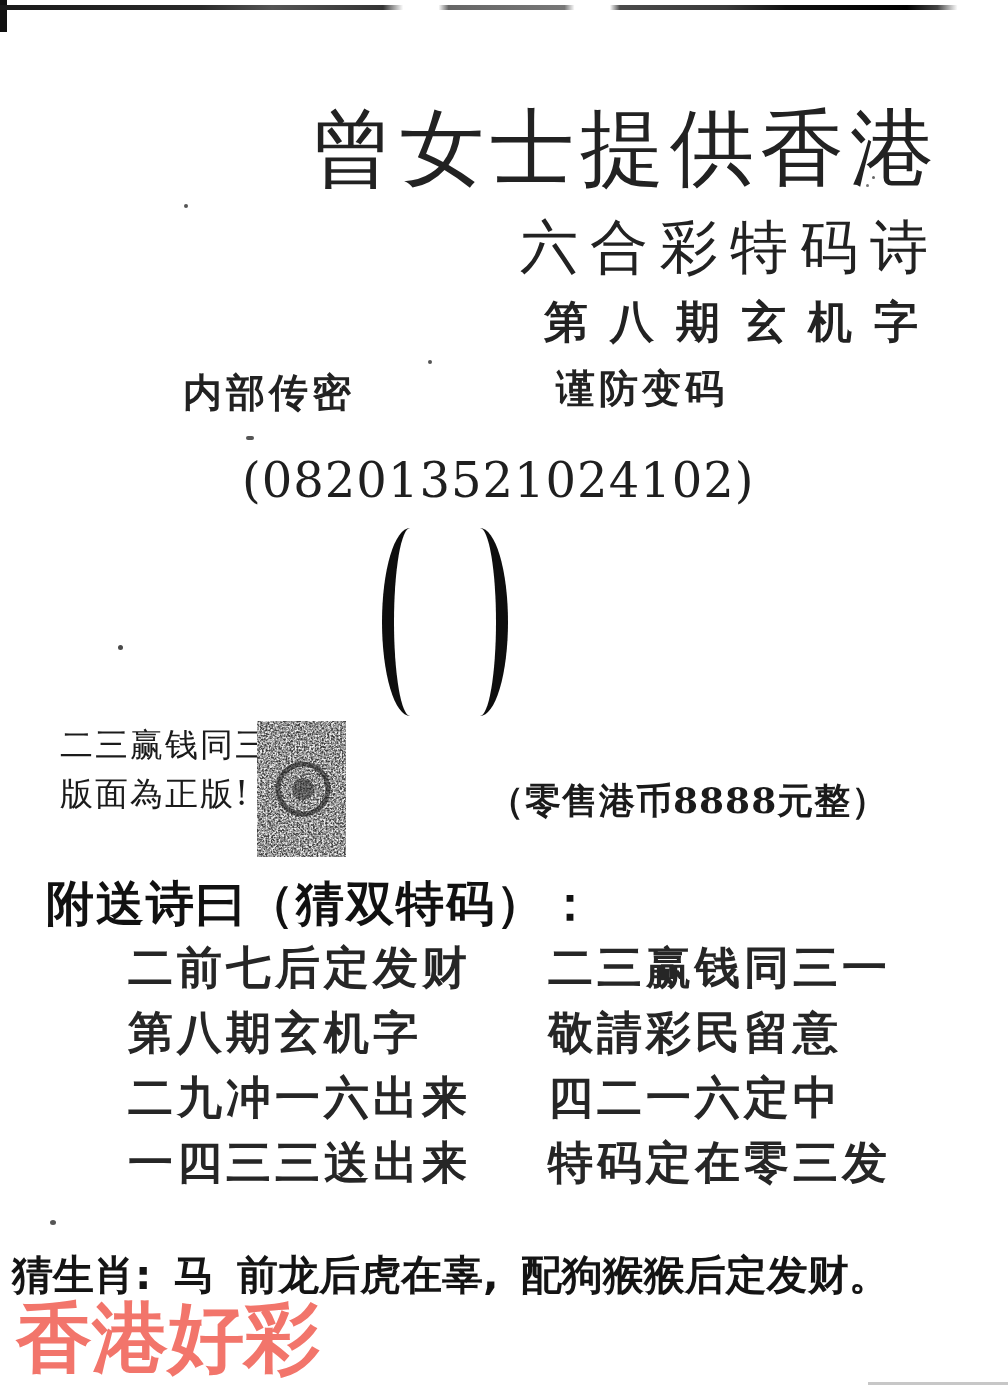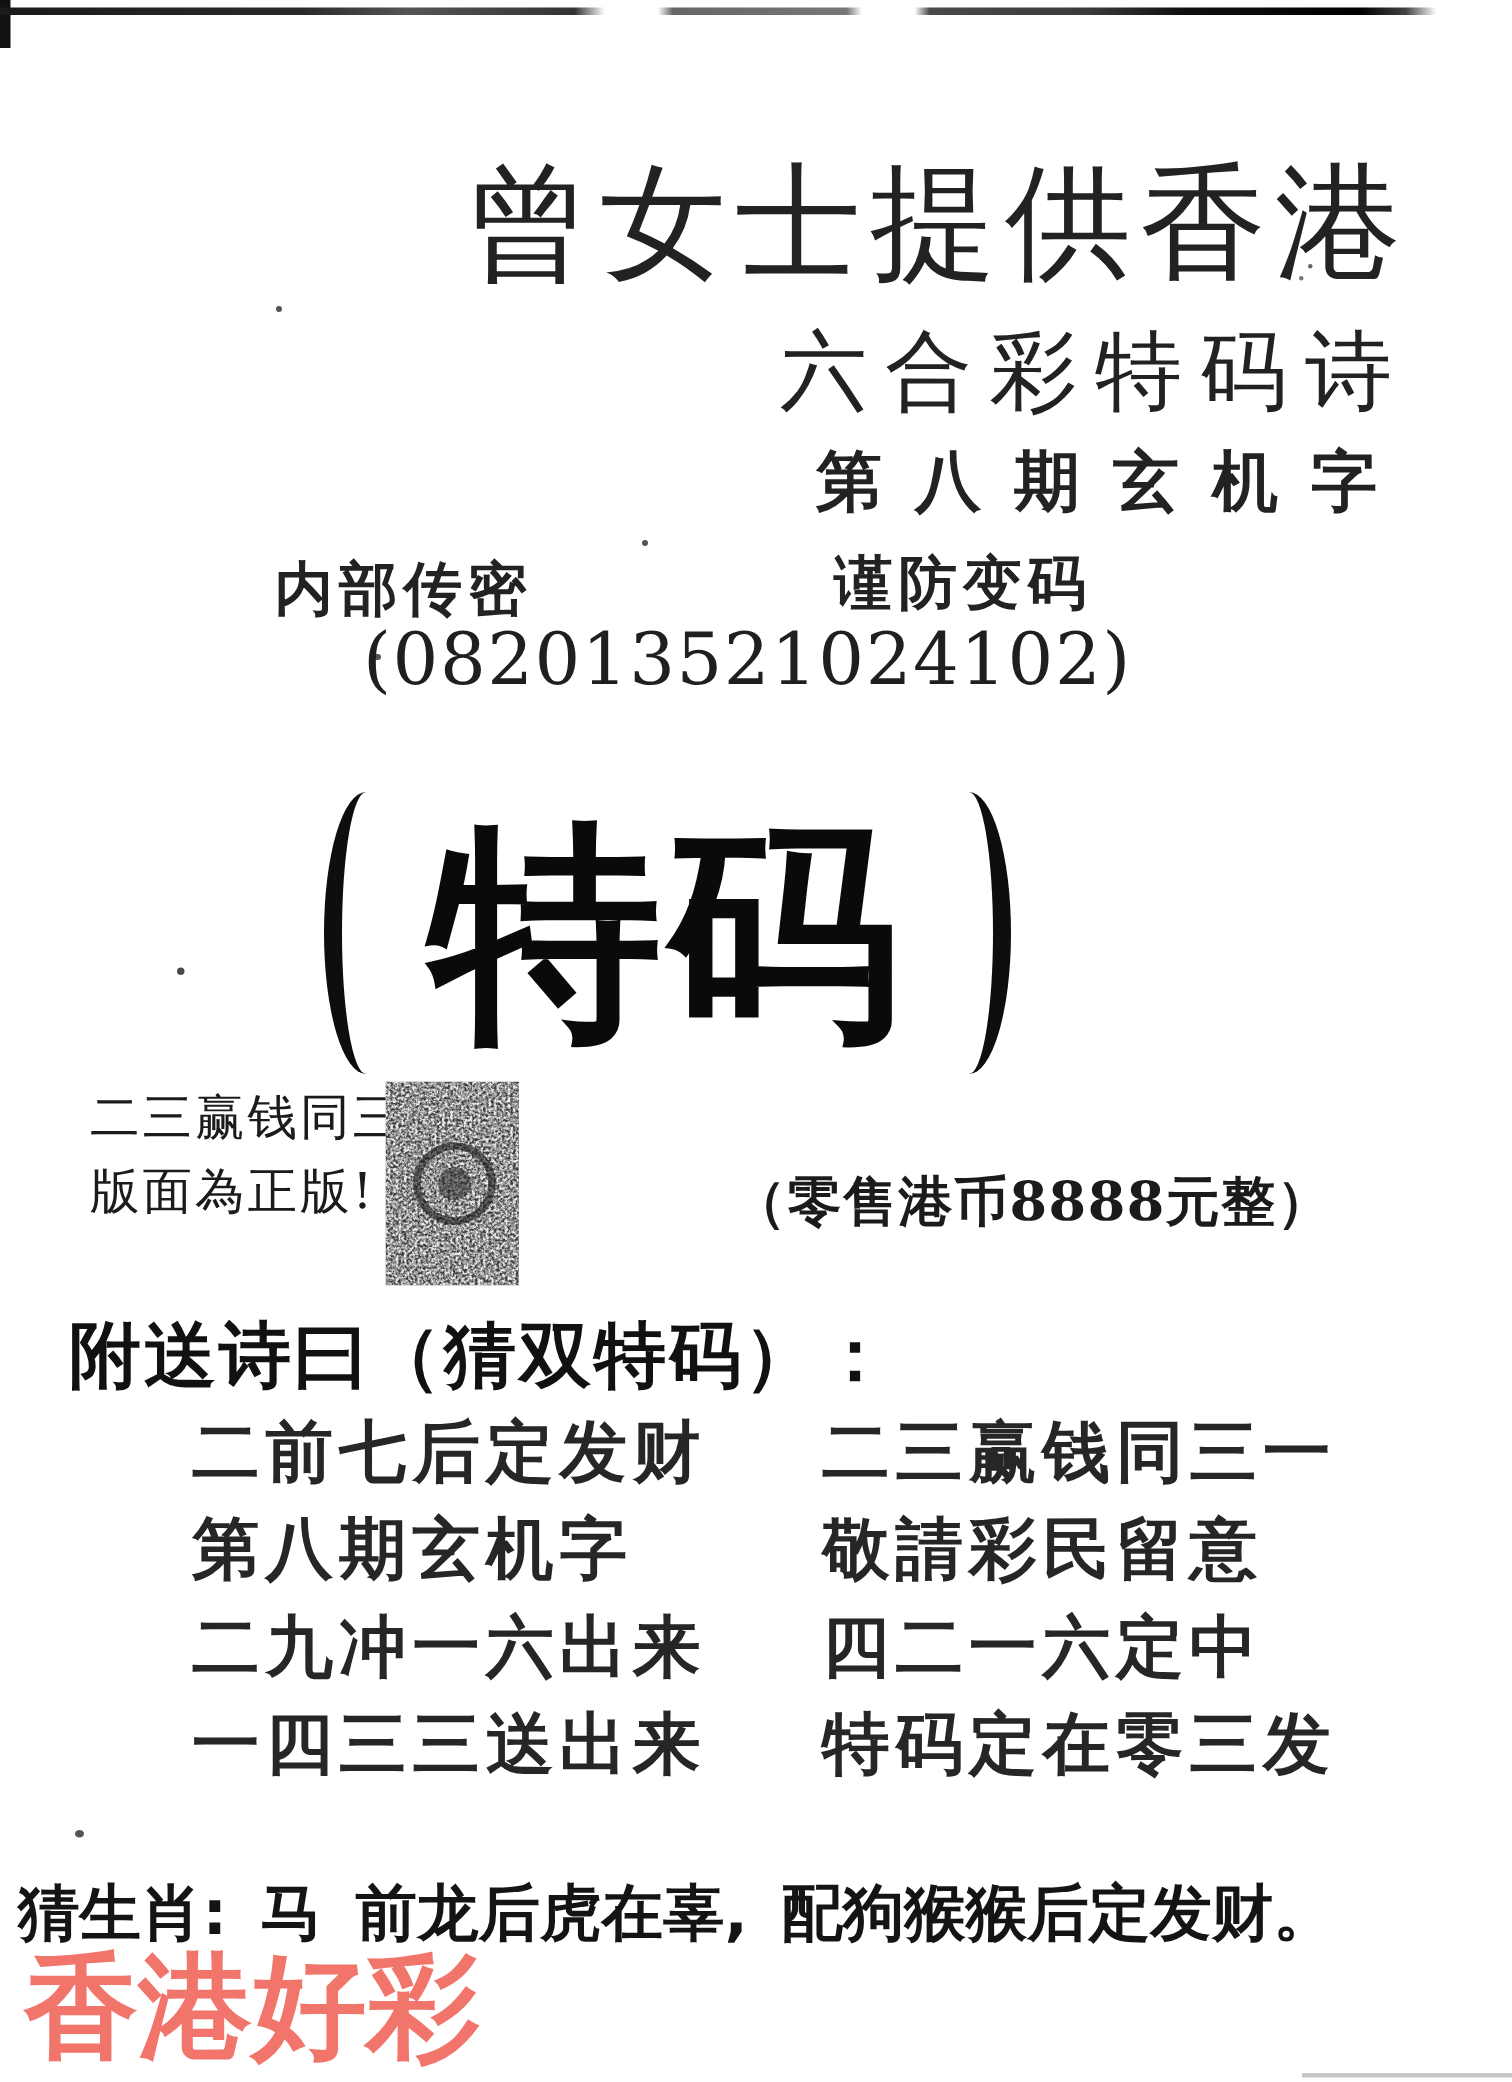--- a/index.html
+++ b/index.html
@@ -28,21 +28,21 @@
 
   
   .title-wrap { top:98px; left:0; width:940px; text-align:right; color:#222; }
   .title1 { font-size:84px; letter-spacing:6px; line-height:1.2; font-family:"DejaVu Serif", serif; }
   .title2 { font-size:58px; letter-spacing:12px; line-height:1.2; margin-top:14px; font-family:"DejaVu Serif", serif; }
   .title3 { font-size:44px; letter-spacing:22px; line-height:1.2; margin-top:14px; font-weight:bold; font-family:"DejaVu Serif", serif; }
 
   .label-inner { top:366px; left:183px; font-size:39px; letter-spacing:4px; font-weight:600; color:#222; }
   .label-guard { top:362px; left:556px; font-size:39px; letter-spacing:4px; font-weight:600; color:#222; }
 
-  .serial { top:412px; left:242px; font-size:48px; color:#1f1f1f; font-family:"DejaVu Serif", serif; letter-spacing:1px; }
+  .serial { top:452px; left:242px; font-size:48px; color:#1f1f1f; font-family:"DejaVu Serif", serif; letter-spacing:1px; }
 
   
   .special-row { top:526px; left:205px; width:480px; height:192px;
     display:flex; align-items:center; justify-content:center; gap:14px; }
   .sp-paren-open  { width:44px; height:188px; border-left:12px solid #0e0e0e; border-radius:50% / 50%; }
   .sp-paren-close { width:44px; height:188px; border-right:12px solid #0e0e0e; border-radius:50% / 50%; } 
   .special-text { font-size:155px; font-weight:bold; letter-spacing:4px; color:#0a0a0a;
     line-height:1.1; font-family:"DejaVu Serif", serif; }
 
   
@@ -83,21 +83,20 @@
   <div class="title3">第八期玄机字</div>
 </div>
 
 <div class="abs label-inner">内部传密</div>
 <div class="abs label-guard">谨防变码</div>
 
 <div class="abs serial">(082013521024102)</div>
 
 <div class="abs special-row">
   <div class="sp-paren-open"></div>
-  <div class="special-text">特码</div>
   <div class="sp-paren-close"></div>
 </div>
 
 <div class="abs notice">
   <div>二三赢钱同三一</div>
   <div>版面為正版!</div>
 </div>
 
 <div class="abs stamp">
   <svg width="89" height="136" viewBox="0 0 89 136" xmlns="http://www.w3.org/2000/svg">

